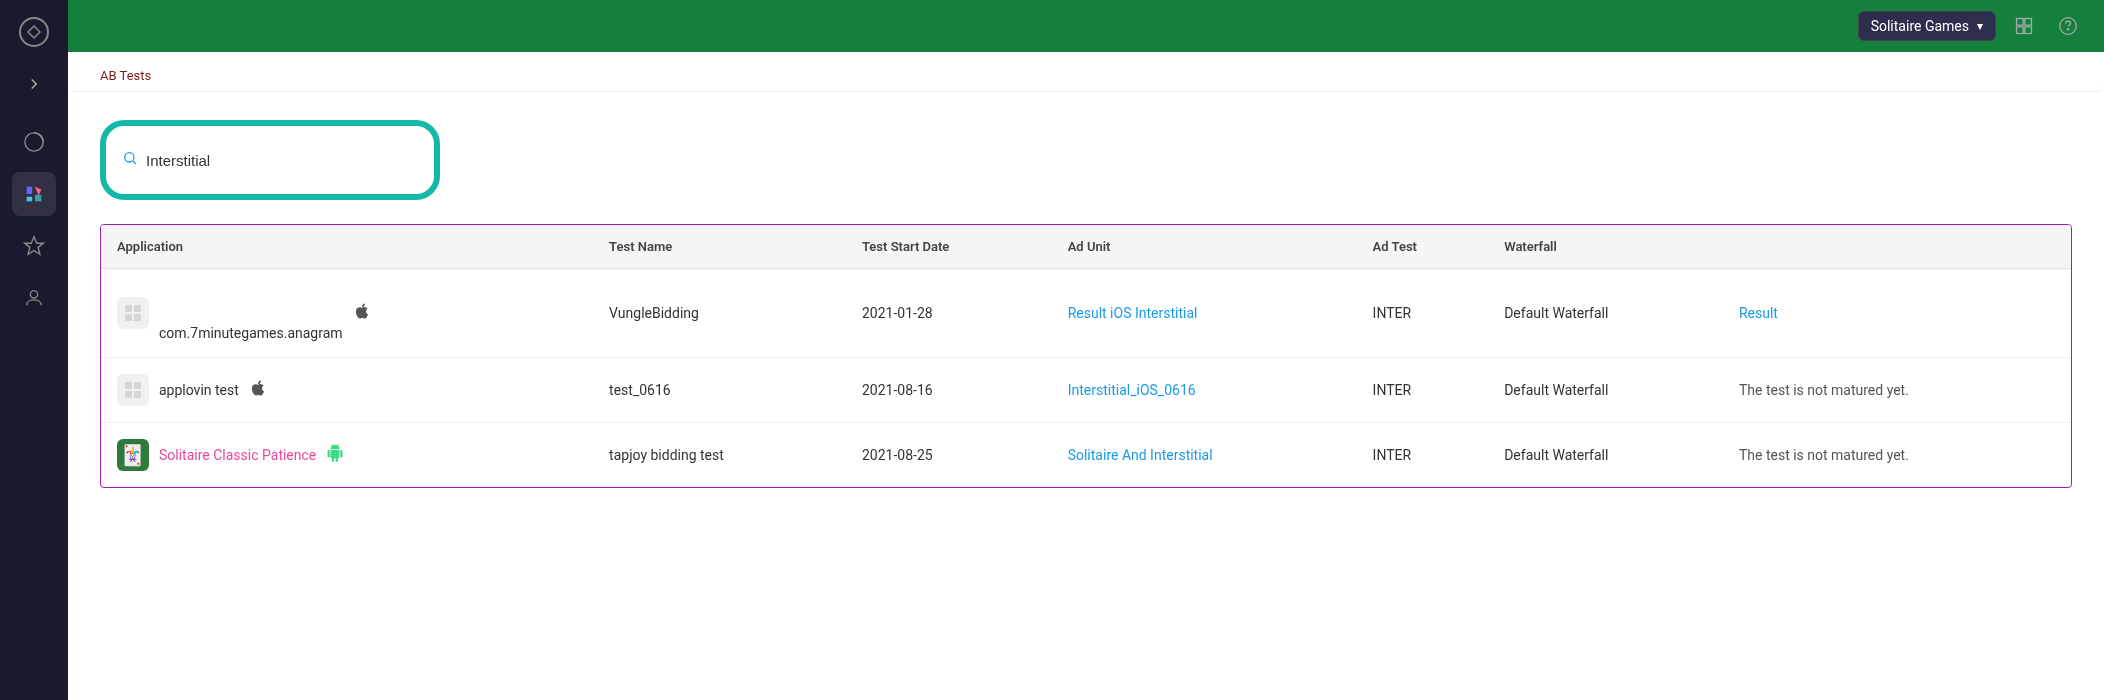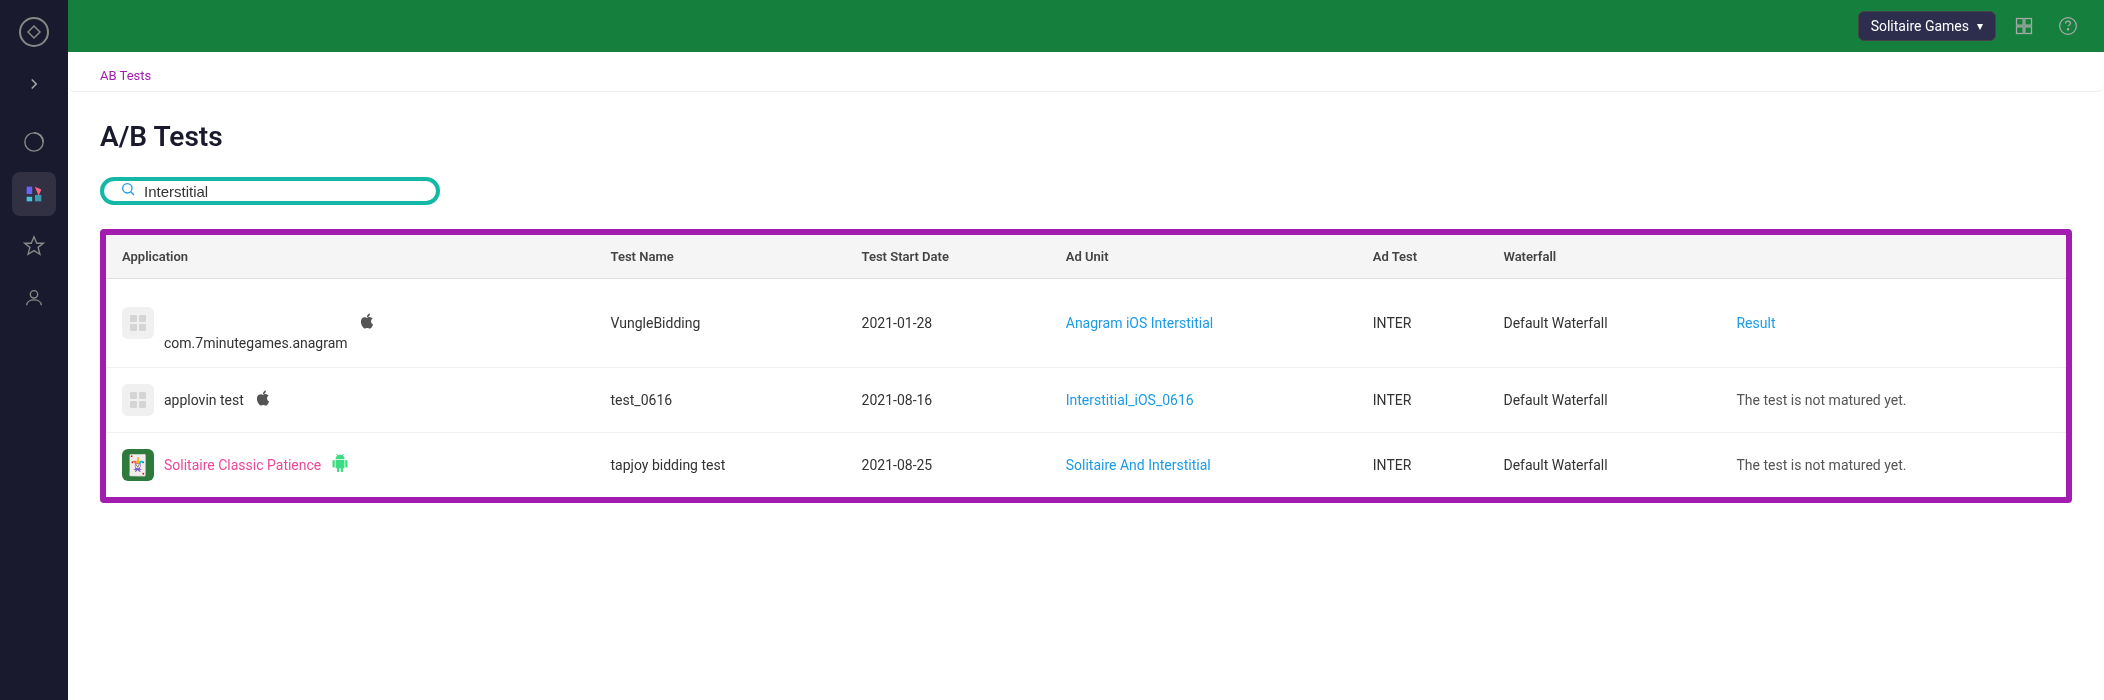--- a/index.html
+++ b/index.html
@@ -82,21 +82,21 @@
     .content {
       flex: 1;
       overflow-y: auto;
       background: #fff;
     }
 
     
     .breadcrumb {
       padding: 16px 32px 8px;
       font-size: 13px;
-      color: #a21caf;
+      color: #7f1d1d;
       border-bottom: 1px solid #eee;
       border-radius: 7px;
     }
 
     
     .page-body {
       padding: 28px 32px;
     }
 
     .page-title {
@@ -105,42 +105,42 @@
       color: #1a1a2e;
       margin-bottom: 24px;
     }
 
     
     .search-container {
       margin-bottom: 24px;
     }
     .search-input-wrapper {
       display: flex; 
-      border: 4px solid #14b8a6;
+      border: 6px solid #14b8a6;
       border-radius: 24px;
-      padding: 0 16px;
+      padding: 24px 16px;
       width: 340px;
       background: #fff;
     }
     .search-icon {
       color: #1a9be8;
       margin-right: 8px;
       flex-shrink: 0;
     }
     .search-input {
       border: none; outline: none;
       font-size: 15px;
       color: #333;
       width: 100%;
       background: transparent;
     }
 
     
     .table-container {
-      border: 6px solid #a21caf;
+      border: 1px solid #a21caf;
       border-radius: 4px;
       overflow: hidden;
     }
     table {
       width: 100%;
       border-collapse: collapse;
       font-size: 14px;
     }
     thead tr {
       background: #f5f5f5;
@@ -272,21 +272,20 @@
   </div>
 
   <div class="content">
 
     <div class="breadcrumb">
       <span>AB Tests</span>
     </div>
 
     <div class="page-body">
 
-      <h1 class="page-title">A/B Tests</h1>
 
       <div class="search-container">
         <div class="search-input-wrapper">
           <span class="search-icon">
             <svg viewBox="0 0 24 24" width="16" height="16" fill="none" stroke="#1a9be8" stroke-width="2">
               <circle cx="11" cy="11" r="7"></circle>
               <line x1="16.5" y1="16.5" x2="21" y2="21"></line>
             </svg>
           </span>
           <input class="search-input" type="text" value="Interstitial" style="">
@@ -319,21 +318,21 @@
     </svg>
                     </div>
                     <span style="color: rgb(51, 51, 51); margin-top: 40px;">com.7minutegames.anagram</span>
                     <span class="platform-icon"><svg viewBox="0 0 24 24" width="18" height="18" fill="#555">
                         <path d="M18.71 19.5c-.83 1.24-1.71 2.45-3.05 2.47-1.34.03-1.77-.79-3.29-.79-1.53 0-2 .77-3.27.82-1.31.05-2.3-1.32-3.14-2.53C4.25 17 2.94 12.45 4.7 9.39c.87-1.52 2.43-2.48 4.12-2.51 1.28-.02 2.5.87 3.29.87.78 0 2.26-1.07 3.8-.91.65.03 2.47.26 3.64 1.98-.09.06-2.17 1.28-2.15 3.81.03 3.02 2.65 4.03 2.68 4.04-.03.07-.42 1.44-1.38 2.83M13 3.5c.73-.83 1.94-1.46 2.94-1.5.13 1.17-.34 2.35-1.04 3.19-.69.85-1.83 1.51-2.95 1.42-.15-1.15.41-2.35 1.05-3.11z"></path>
                       </svg></span>
                   </div>
                 </td>
                 <td>VungleBidding</td>
                 <td>2021-01-28</td>
-                <td><a class="link-text" href="#">Anagram iOS Interstitial</a></td>
+                <td><a class="link-text" href="#">Result iOS Interstitial</a></td>
                 <td>INTER</td>
                 <td>Default Waterfall</td>
                 <td><a class="link-text" href="#">Result</a></td>
               </tr>
               <tr>
                 <td>
                   <div class="app-cell">
                     <div class="app-icon grid">
                       <svg class="grid-svg" viewBox="0 0 20 20" fill="none">
       <rect x="2" y="2" width="7" height="7" fill="#bbb" rx="1"></rect>

